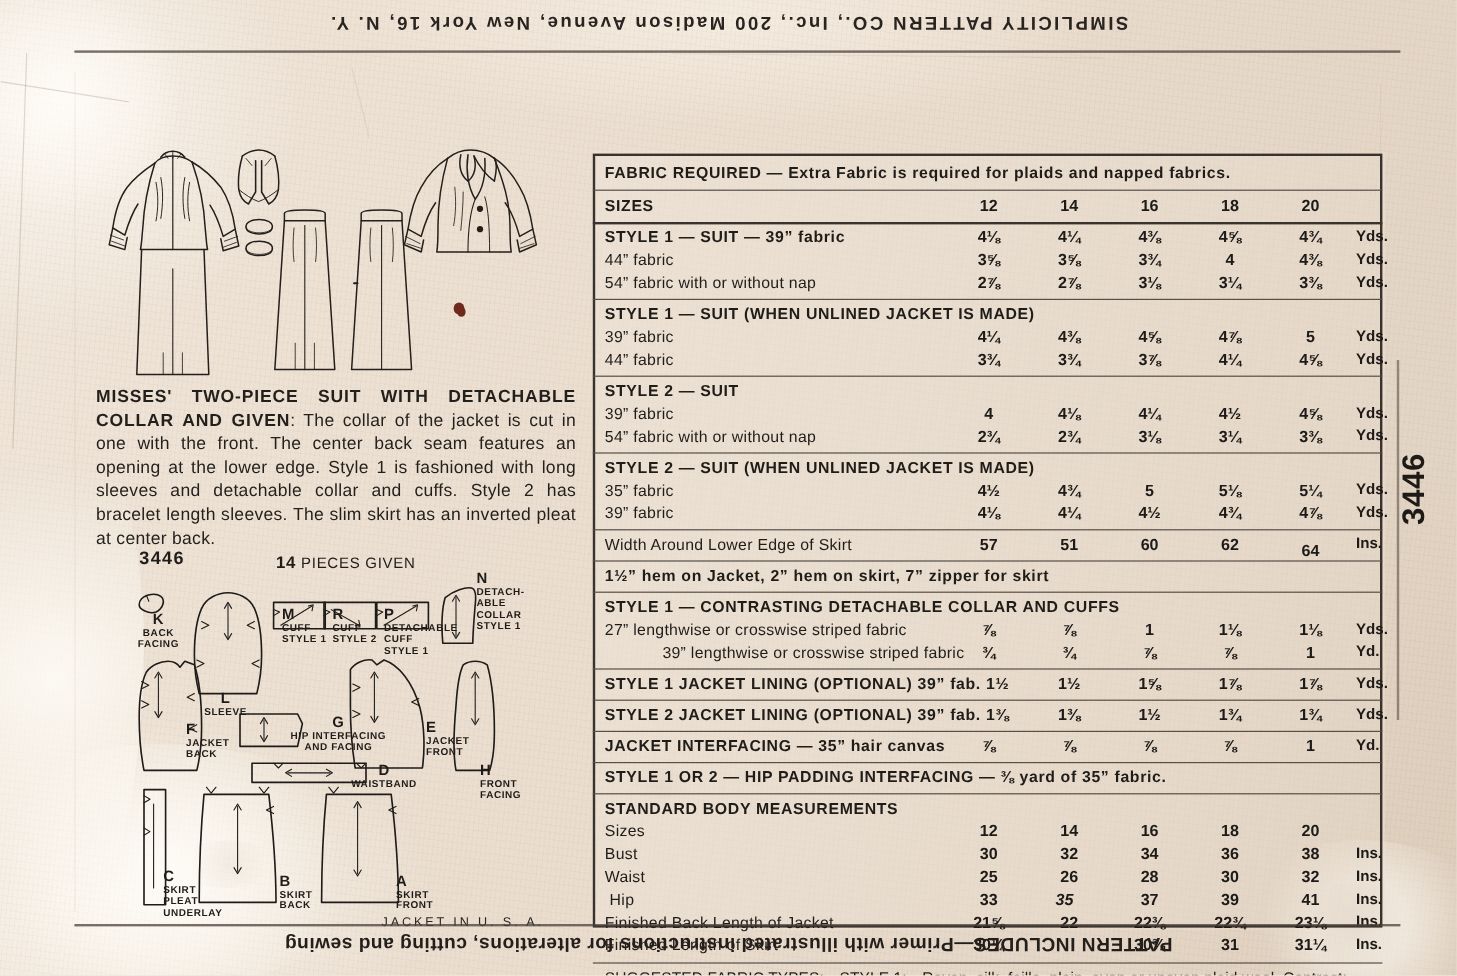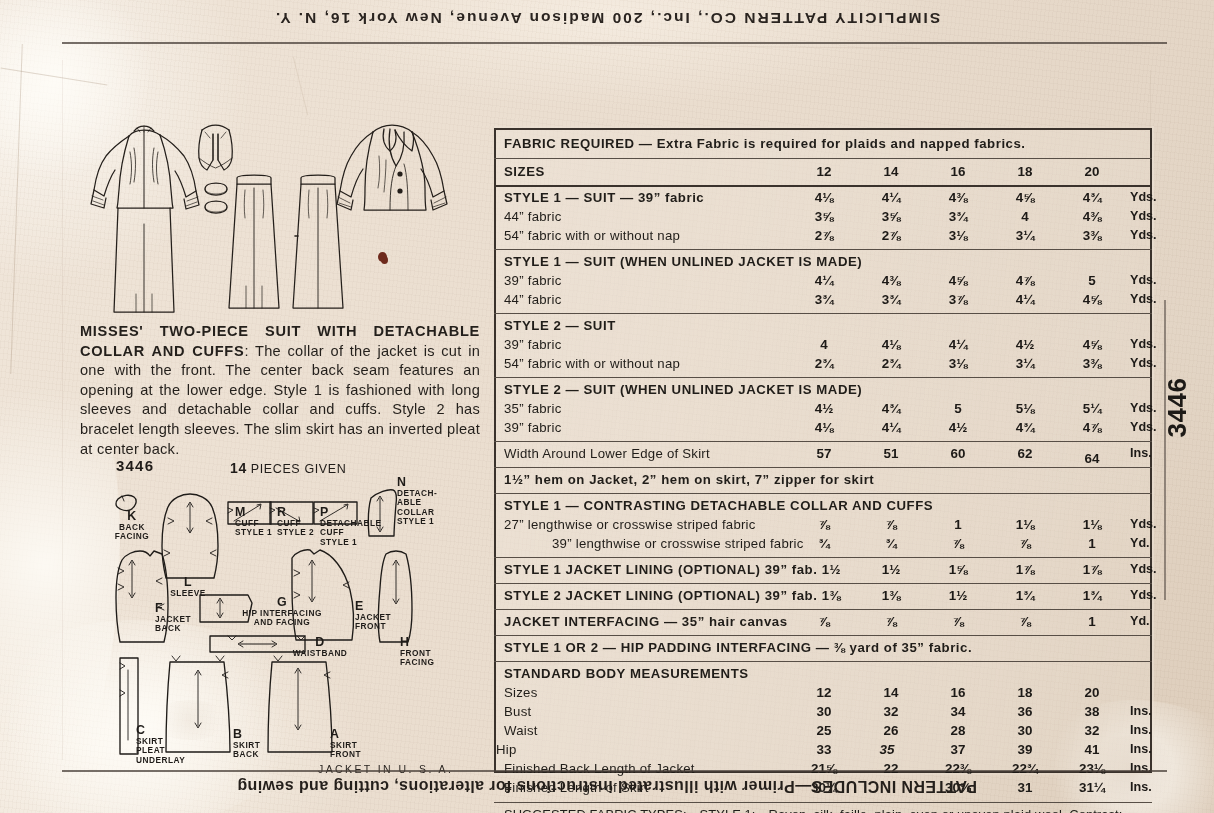--- a/index.html
+++ b/index.html
@@ -174,21 +174,21 @@
         <path d="M266 87 L263 100 L277 106 L279 96"></path>
         <path d="M370 87 L373 100 L359 106 L357 96"></path>
         <path d="M264 93 L276 99 M265 99 L277 103" stroke-width=".7"></path>
         <path d="M372 93 L360 99 M371 99 L359 103" stroke-width=".7"></path>
       </g>
     </svg>
   </div>
   <div id="inkdot"></div>
 
   <div id="desc">
-    <b>MISSES' TWO-PIECE SUIT WITH DETACHABLE COLLAR AND CUFFS</b><span>: The collar of the jacket is cut in one with the front. The center back seam features an opening at the lower edge. Style 1 is fashioned with long sleeves and detachable collar and cuffs. Style 2 has bracelet length sleeves. The slim skirt has an inverted pleat at center back.</span>
+    <b>MISSES' TWO-PIECE SUIT WITH DETACHABLE COLLAR AND GIVEN</b><span>: The collar of the jacket is cut in one with the front. The center back seam features an opening at the lower edge. Style 1 is fashioned with long sleeves and detachable collar and cuffs. Style 2 has bracelet length sleeves. The slim skirt has an inverted pleat at center back.</span>
   </div>
 
   <div id="pno">3446</div>
   <div id="pcount"><b>14</b> <span>PIECES GIVEN</span></div>
 
   <div id="pieces">
     <svg width="360" height="310" viewBox="0 0 360 310" fill="none" stroke="#1e1b18" stroke-width="1.35" stroke-linecap="round" stroke-linejoin="round">
 
       <path d="M18 49 C22 45 30 44 34 47 C38 50 36 57 30 60 C24 62 16 58 16 54 C16 52 17 50 18 49 Z"></path>
       <path d="M22 46 L24 51" stroke-width=".9"></path>
@@ -427,21 +427,21 @@
         <div class="cell num" style="left:503px;top:576px;">36</div>
         <div class="cell num" style="left:570px;top:576px;">38</div>
         <div class="cell unit" style="left:636px;top:576px;">Ins.</div>
         <div class="cell lbl " style="left:10px;top:595px;">Waist</div>
         <div class="cell num" style="left:302px;top:595px;">25</div>
         <div class="cell num" style="left:369px;top:595px;">26</div>
         <div class="cell num" style="left:436px;top:595px;">28</div>
         <div class="cell num" style="left:503px;top:595px;">30</div>
         <div class="cell num" style="left:570px;top:595px;">32</div>
         <div class="cell unit" style="left:636px;top:595px;">Ins.</div>
-        <div class="cell lbl " style="left:2px;top:614px;">Hip</div>
+        <div class="cell lbl " style="left:14px;top:614px;">Hip</div>
         <div class="cell num" style="left:302px;top:614px;">33</div>
         <div class="cell num" style="left:365px;top:614px;font-style:italic;">35</div>
         <div class="cell num" style="left:436px;top:614px;">37</div>
         <div class="cell num" style="left:503px;top:614px;">39</div>
         <div class="cell num" style="left:570px;top:614px;">41</div>
         <div class="cell unit" style="left:636px;top:614px;">Ins.</div>
         <div class="cell lbl " style="left:10px;top:633px;">Finished Back Length of Jacket</div>
         <div class="cell num" style="left:302px;top:633px;">21⅝</div>
         <div class="cell num" style="left:369px;top:633px;">22</div>
         <div class="cell num" style="left:436px;top:633px;">22⅜</div>

